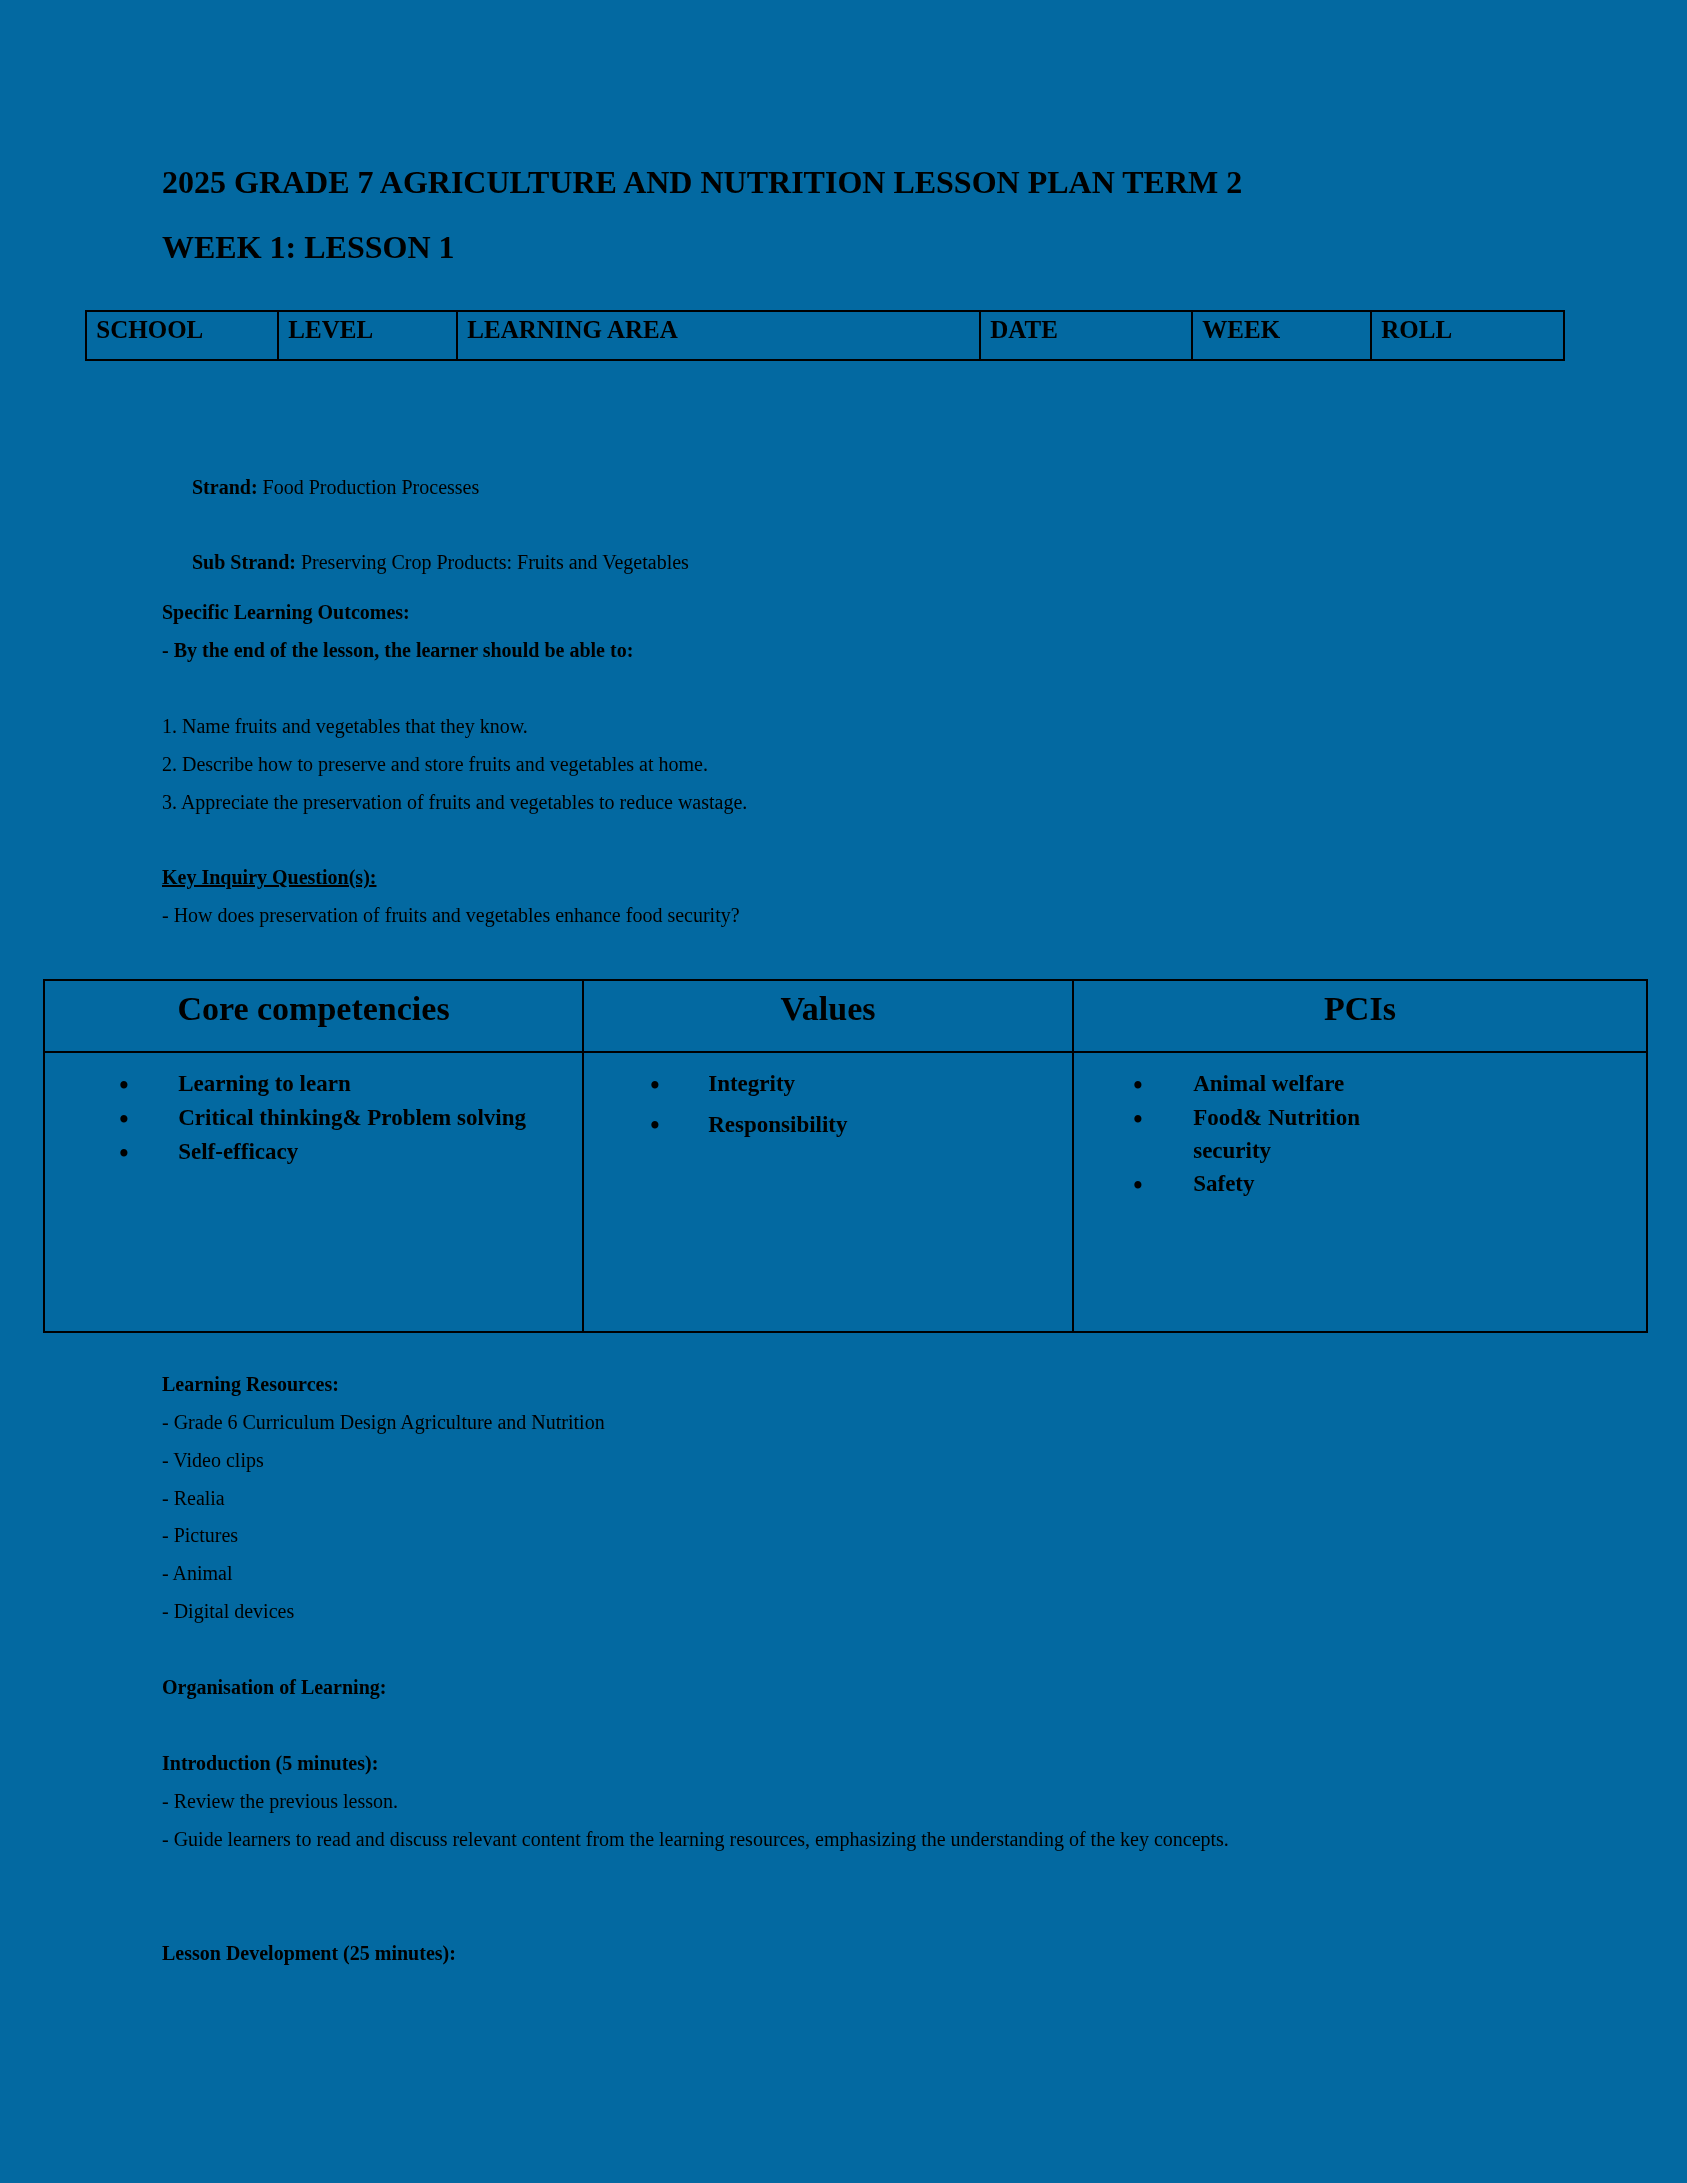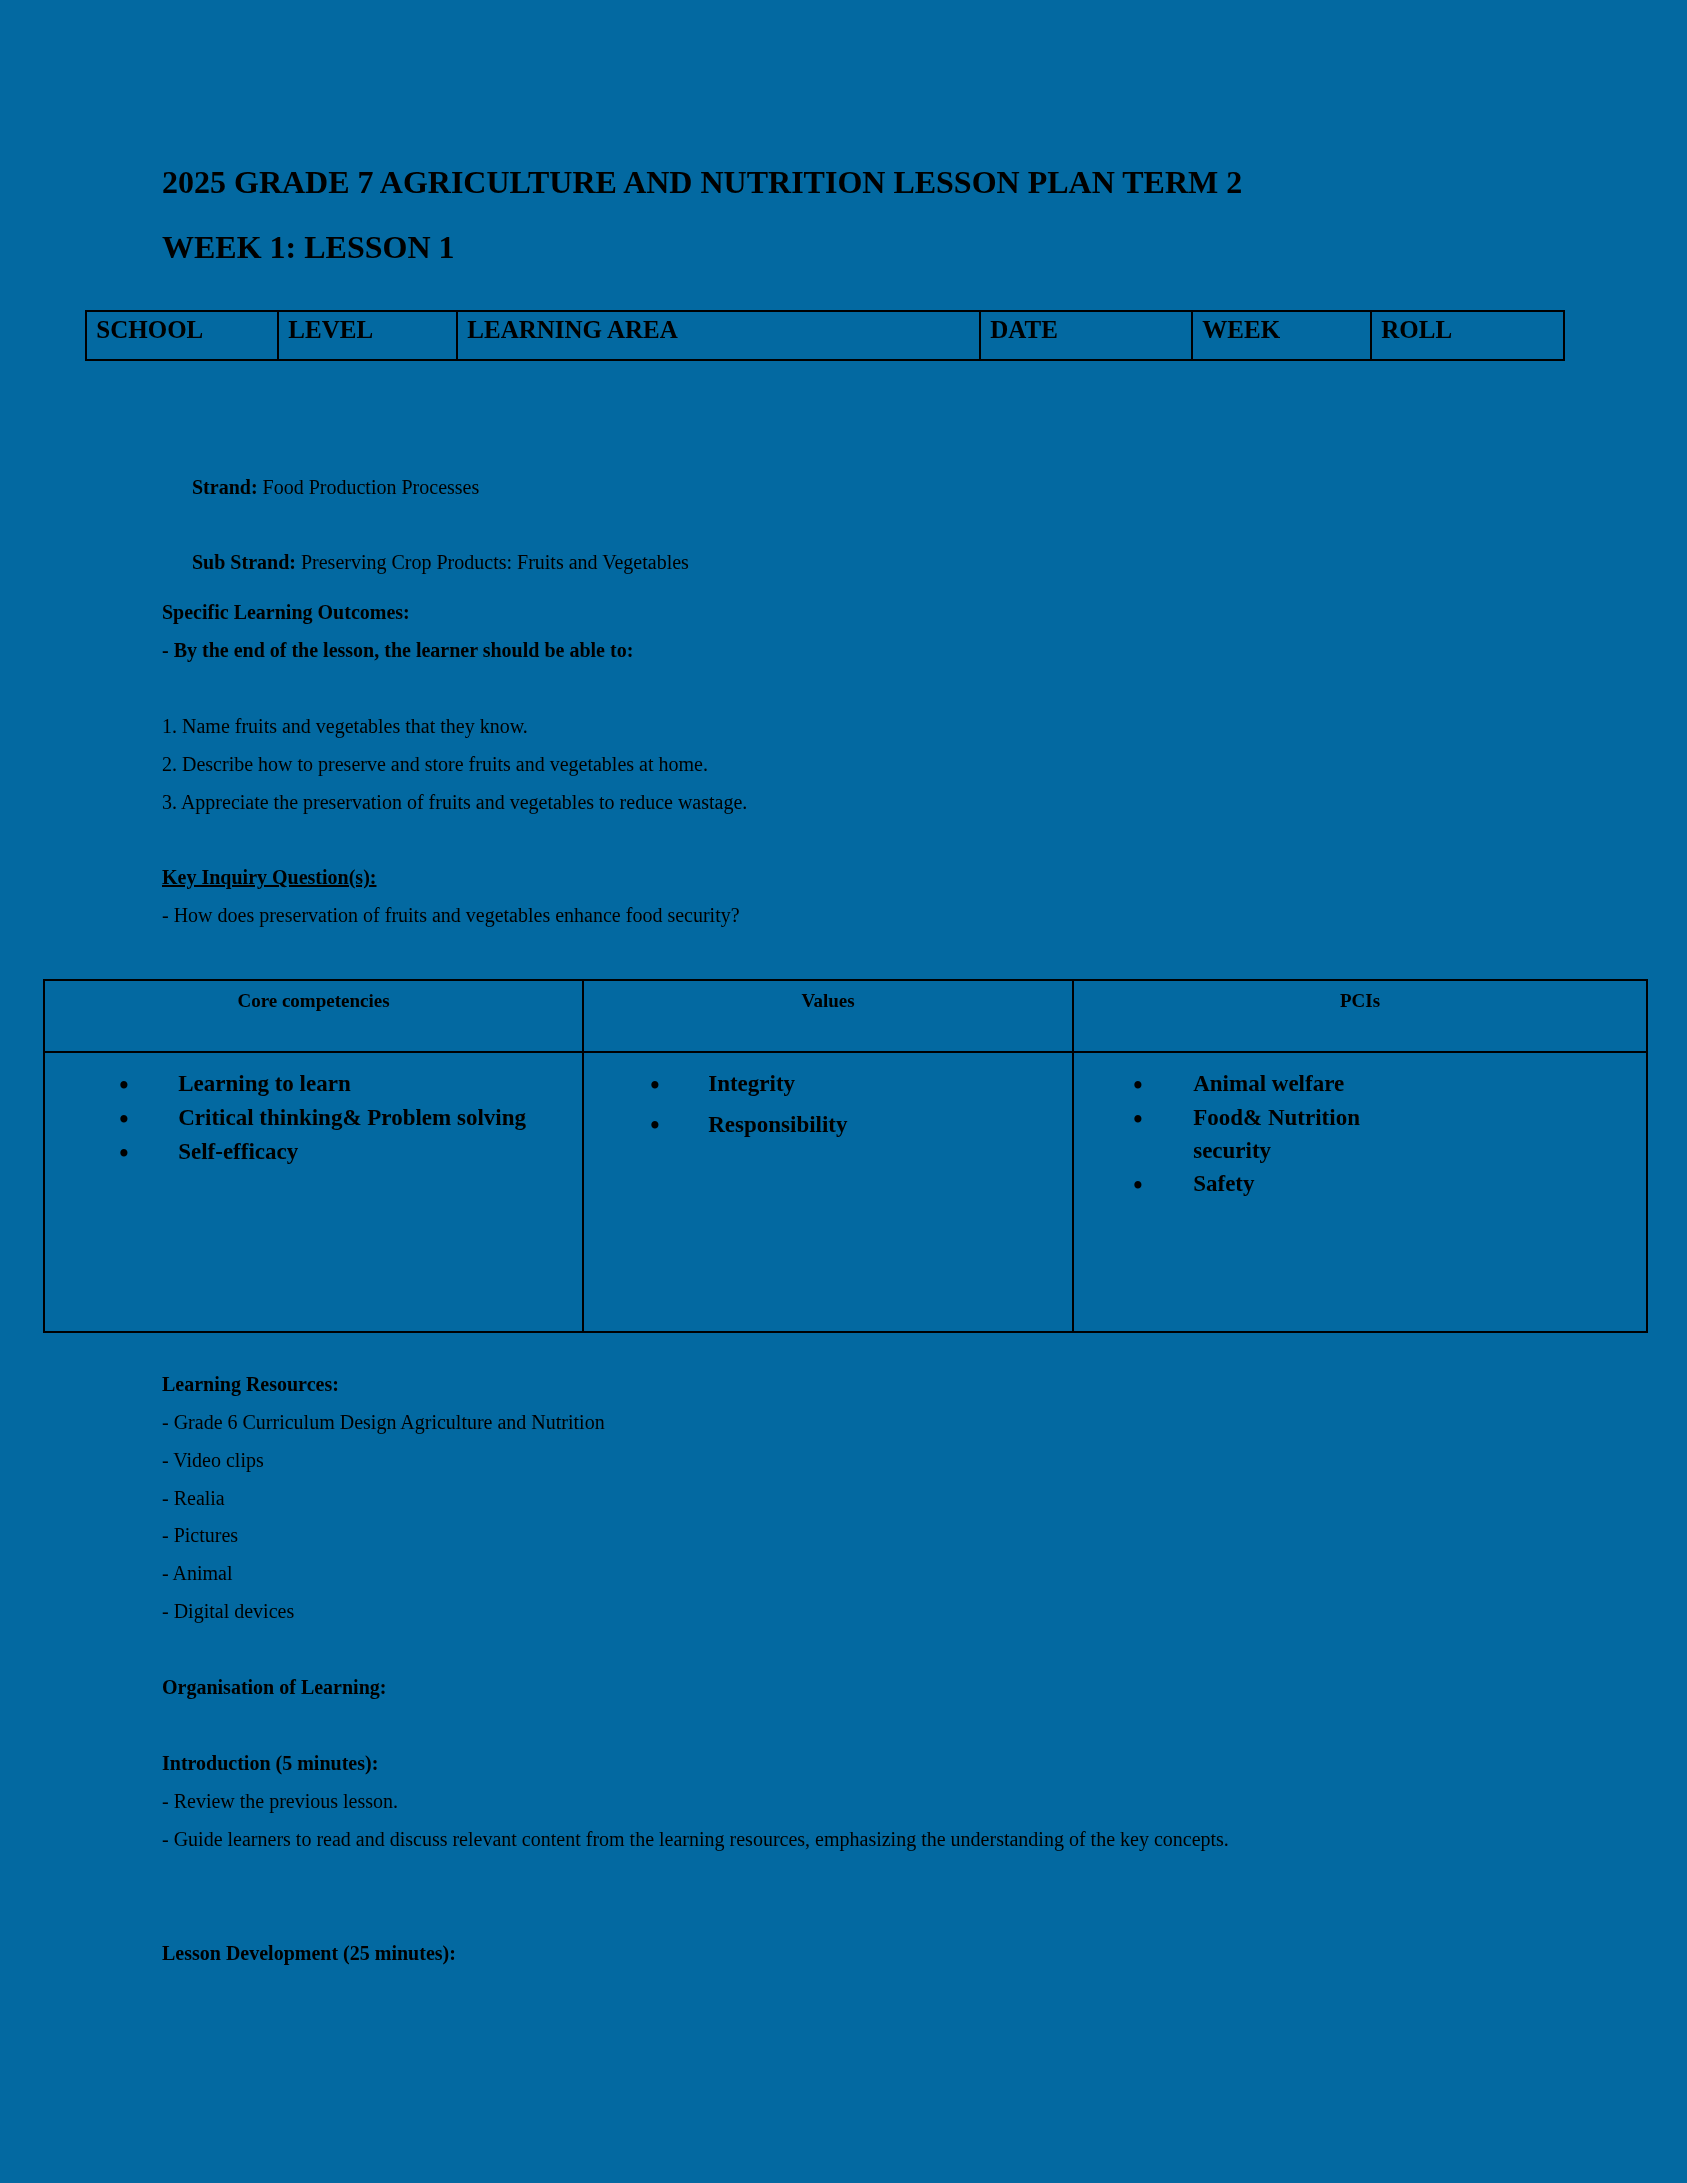--- a/index.html
+++ b/index.html
@@ -97,21 +97,21 @@
     border-collapse: collapse;
     table-layout: fixed;
     width: 1604px;
   }
   .comp-table td, .comp-table th {
     border: 2px solid #000000;
     vertical-align: top;
     padding: 0;
   }
   .comp-table th {
-    font-size: 19px;
+    font-size: 34px;
     font-weight: bold;
     text-align: center;
     height: 61px;
     padding-top: 9.3px;
     vertical-align: top;
   }
   .cc-col { width: 539px; }
   .val-col { width: 490px; }
   .pci-col { width: 574px; }
 

